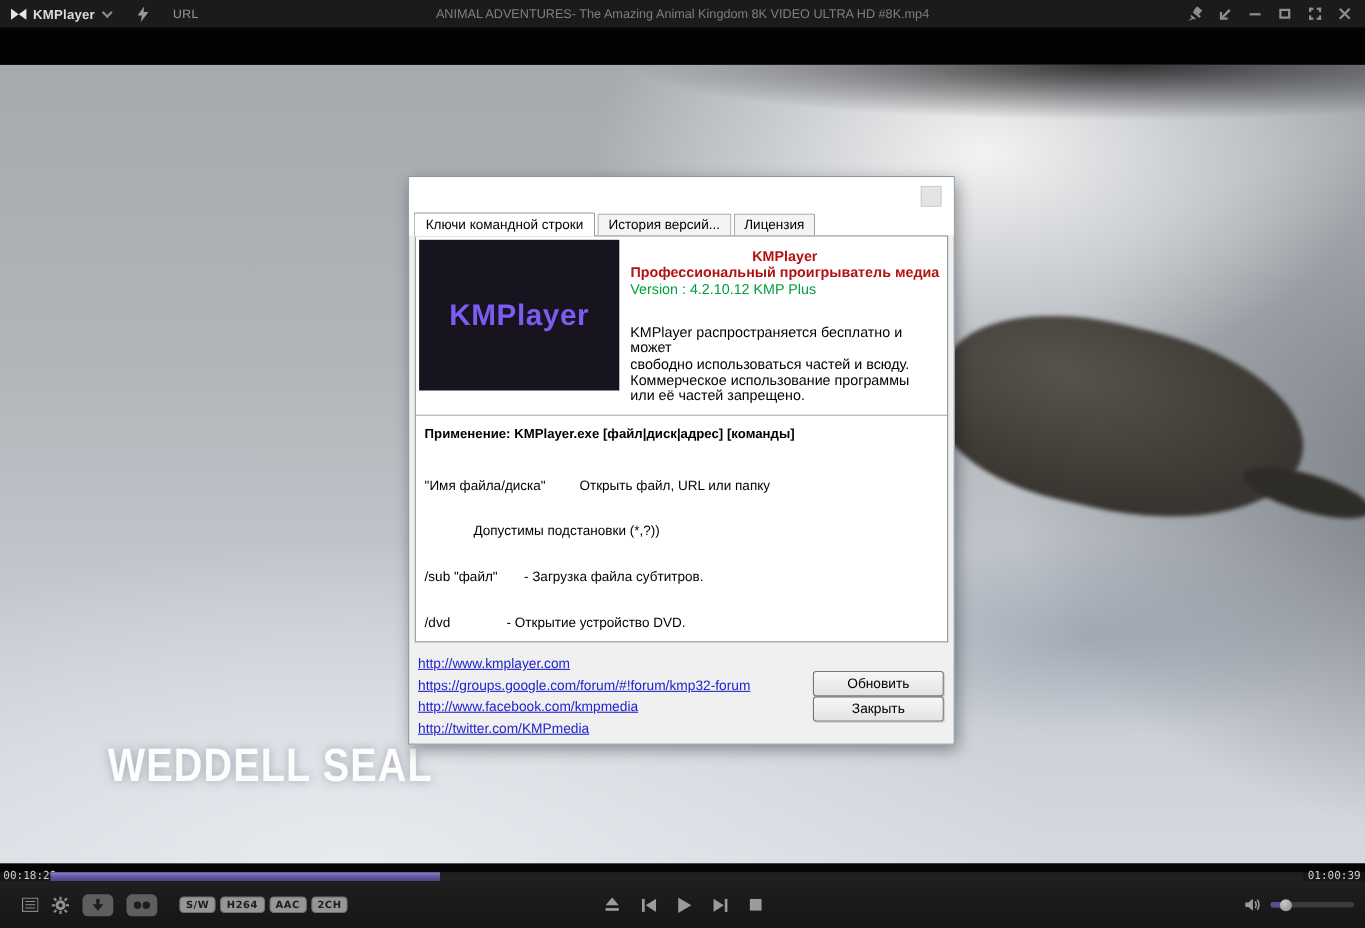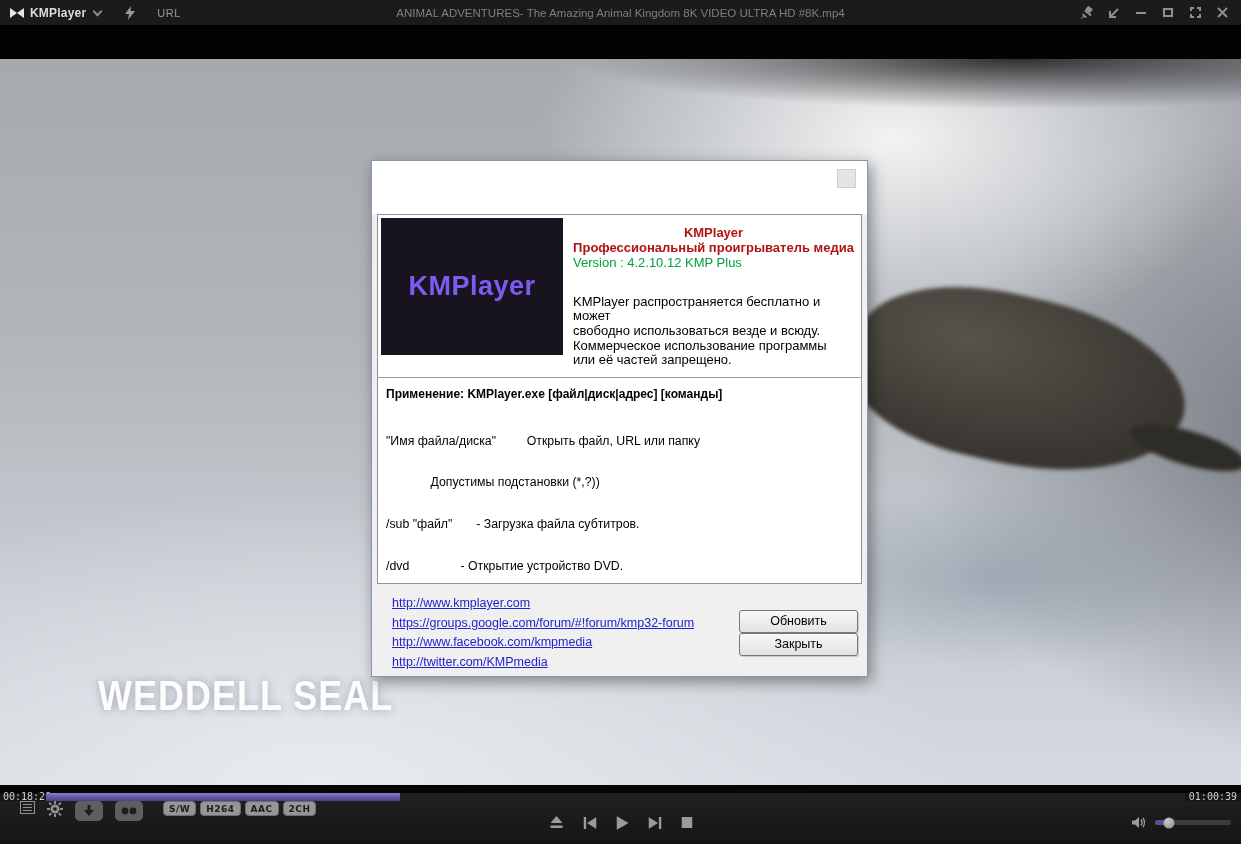--- a/index.html
+++ b/index.html
@@ -64,39 +64,39 @@
     font-weight:bold; font-size:27px; letter-spacing:.5px; }
   .about-text { flex:1; padding:8px 4px 0 10px; font-size:13px; line-height:14.6px; }
   .about-title { color:#b11212; font-weight:bold; text-align:center; }
   .about-subtitle { color:#b11212; font-weight:bold; text-align:center; }
   .about-version { color:#00a03c; margin-top:1px; }
   .about-desc { margin-top:24px; color:#000; }
   .separator { margin-top:9px; border-top:1px solid #9e9e9e; border-bottom:1px solid #fff; }
   .usage { padding:8px 0 0 8px; }
   .usage-heading { font-weight:bold; font-size:12px; margin-bottom:6px; }
   .usage-lines { white-space:pre; font-size:12.3px; line-height:13.9px; }
-  .links-row { position:relative; padding:12px 9px 0 20px; }
+  .links-row { position:relative; padding:12px 9px 0 8px; }
   .link { display:block; color:#2323cc; text-decoration:underline; font-size:12.5px; margin-bottom:5.5px; width:max-content; }
   .btn-col { position:absolute; top:26px; right:9px; display:flex; flex-direction:column; gap:0; }
   .dlg-btn { width:119px; height:23px; font-size:12.5px; font-family:"Liberation Sans",sans-serif; color:#000;
     background:linear-gradient(180deg,#f7f7f7,#e3e3e3); border:1px solid #777; border-radius:3px;
     box-shadow:1px 1px 0 rgba(0,0,0,.15); text-align:center; line-height:21px; }
 
   
   .seekrow { position:absolute; top:793px; left:0; width:100%; height:8px; background:#161616; display:flex; align-items:center; }
   .time { font-family:"DejaVu Sans Mono", monospace; font-size:10px; color:#cfcfcf; line-height:8px; }
   .time.elapsed { width:46px; padding-left:3px; }
   .time.total { width:56px; text-align:right; padding-right:4px; }
   .progress-track { flex:1; height:8px; background:#202020; position:relative; }
   .progress-fill { position:absolute; left:0; top:0; height:100%; width:31%;
     background:linear-gradient(180deg,#8d7dc6 0%, #6a59a8 45%, #4d4080 100%); }
 
   
   .controls { position:absolute; top:801px; left:0; width:100%; height:43px; background:linear-gradient(180deg,#1f1f1f,#151515); }
-  .left-cluster { position:absolute; left:20px; top:0; height:43px; display:flex; align-items:flex-start; gap:12px; }
+  .left-cluster { position:absolute; left:20px; top:0; height:43px; display:flex; align-items:center; gap:12px; }
   .ctl-ico { color:#909090; display:inline-flex; align-items:center; justify-content:center; }
   .pill-btn { width:28px; height:20px; border-radius:5px; background:#5e5e5e; display:flex; align-items:center; justify-content:center; }
   .badges { display:flex; gap:4px; margin-left:8px; }
   .badge { background:#969696; color:#1c1c1c; font-size:9px; font-weight:bold; padding:1.5px 5px; border-radius:4px;
     border:1px solid #6e6e6e; letter-spacing:.5px; font-family:"DejaVu Sans", sans-serif; }
   .transport { position:absolute; left:50%; transform:translateX(-50%); top:0; height:43px; display:flex; align-items:center; gap:20px; }
   .transport svg { display:block; }
   .right-cluster { position:absolute; right:10px; top:0; height:43px; display:flex; align-items:center; gap:8px; }
   .vol-track { position:relative; width:76px; height:5px; border-radius:3px; background:#3c3c3c; }
   .vol-fill { position:absolute; left:0; top:0; height:100%; width:18%; border-radius:3px; background:#5d4e94; }
@@ -175,31 +175,36 @@
       <div class="seal-body"></div>
       <div class="seal-tail"></div>
       <div class="caption">WEDDELL SEAL</div>
     </div>
     <div class="letterbox-bottom"></div>
   </div>
 
   <div class="dialog">
     <div class="dlg-header">
       <span class="dlg-mini-btn"></span>
+      <div class="tabs">
+        <span class="tab active">Ключи командной строки</span>
+        <span class="tab">История версий...</span>
+        <span class="tab">Лицензия</span>
+      </div>
     </div>
     <div class="content-box">
       <div class="about-row">
         <div class="logo-box">KMPlayer</div>
         <div class="about-text">
           <div class="about-title">KMPlayer</div>
           <div class="about-subtitle">Профессиональный проигрыватель медиа</div>
           <div class="about-version">Version : 4.2.10.12 KMP Plus</div>
           <div class="about-desc">
             <div>KMPlayer распространяется бесплатно и может</div>
-            <div>свободно использоваться везде и всюду.</div>
+            <div>свободно использоваться частей и всюду.</div>
             <div>Коммерческое использование программы</div>
             <div>или её частей запрещено.</div>
           </div>
         </div>
       </div>
       <div class="separator"></div>
       <div class="usage">
         <div class="usage-heading">Применение: KMPlayer.exe   [файл|диск|адрес] [команды]</div>
         <div class="usage-lines">
           <div>"Имя файла/диска"         Открыть файл, URL или папку</div>

